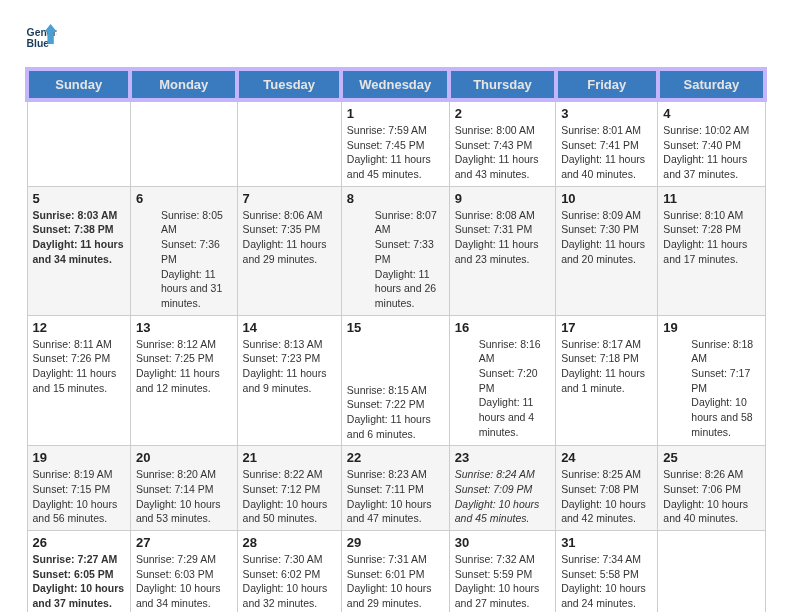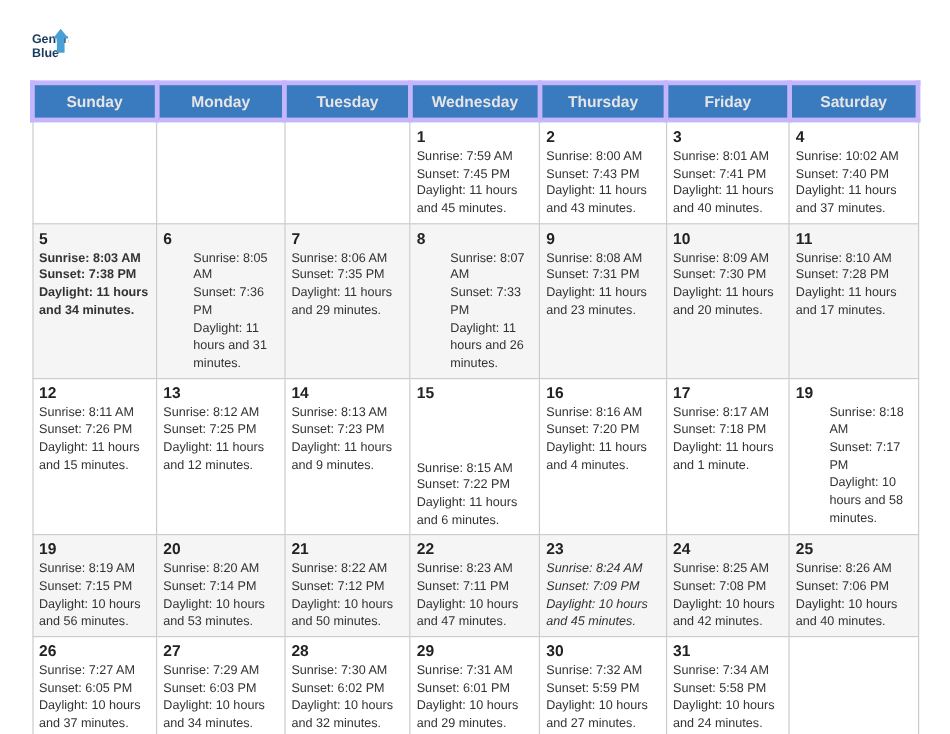--- a/index.html
+++ b/index.html
@@ -209,21 +209,21 @@
 Daylight: 11 hours and 9 minutes.</div>
         </td>
         <td>
           <div class="day-number">15</div>
           <div class="day-info" style="white-space: pre-line; margin-top: 48px;">Sunrise: 8:15 AM
 Sunset: 7:22 PM
 Daylight: 11 hours and 6 minutes.</div>
         </td>
         <td>
           <div class="day-number">16</div>
-          <div class="day-info" style="white-space: pre-line;">Sunrise: 8:16 AM
+          <div class="day-info" style="white-space: pre-line; margin-left: 24px;">Sunrise: 8:16 AM
 Sunset: 7:20 PM
 Daylight: 11 hours and 4 minutes.</div>
         </td>
         <td>
           <div class="day-number">17</div>
           <div class="day-info" style="white-space: pre-line;">Sunrise: 8:17 AM
 Sunset: 7:18 PM
 Daylight: 11 hours and 1 minute.</div>
         </td>
         <td>
@@ -273,21 +273,21 @@
         <td>
           <div class="day-number">25</div>
           <div class="day-info" style="white-space: pre-line;">Sunrise: 8:26 AM
 Sunset: 7:06 PM
 Daylight: 10 hours and 40 minutes.</div>
         </td>
       </tr>
       <tr>
         <td>
           <div class="day-number">26</div>
-          <div class="day-info" style="white-space: pre-line;">Sunrise: 7:27 AM
+          <div class="day-info" style="white-space: pre-line; font-weight: bold;">Sunrise: 7:27 AM
 Sunset: 6:05 PM
 Daylight: 10 hours and 37 minutes.</div>
         </td>
         <td>
           <div class="day-number">27</div>
           <div class="day-info" style="white-space: pre-line;">Sunrise: 7:29 AM
 Sunset: 6:03 PM
 Daylight: 10 hours and 34 minutes.</div>
         </td>
         <td>

